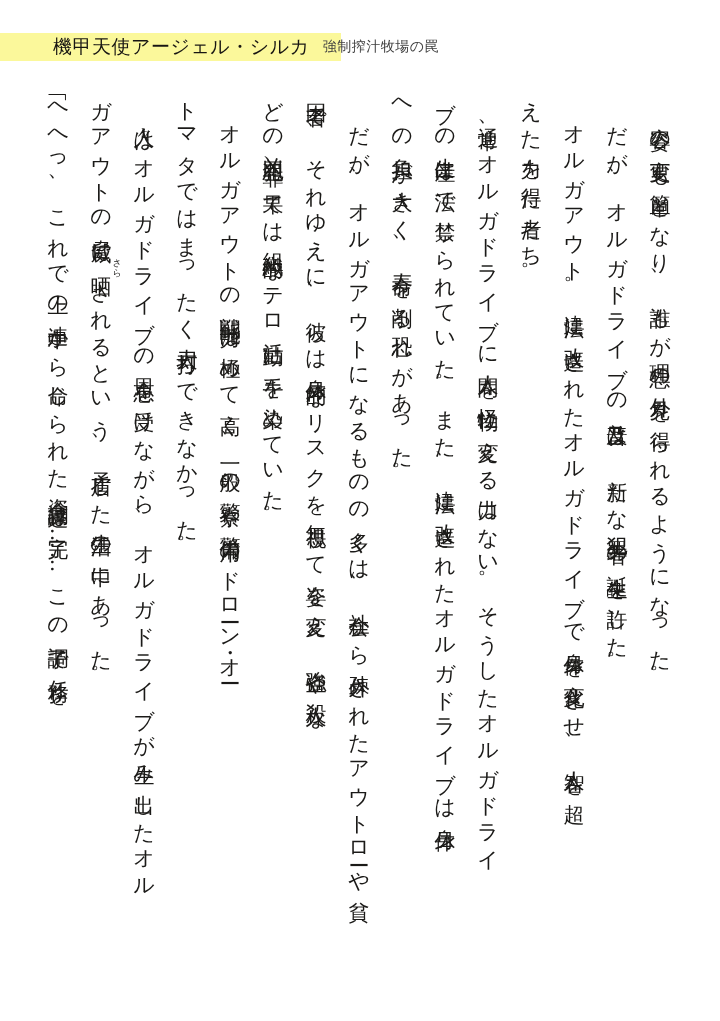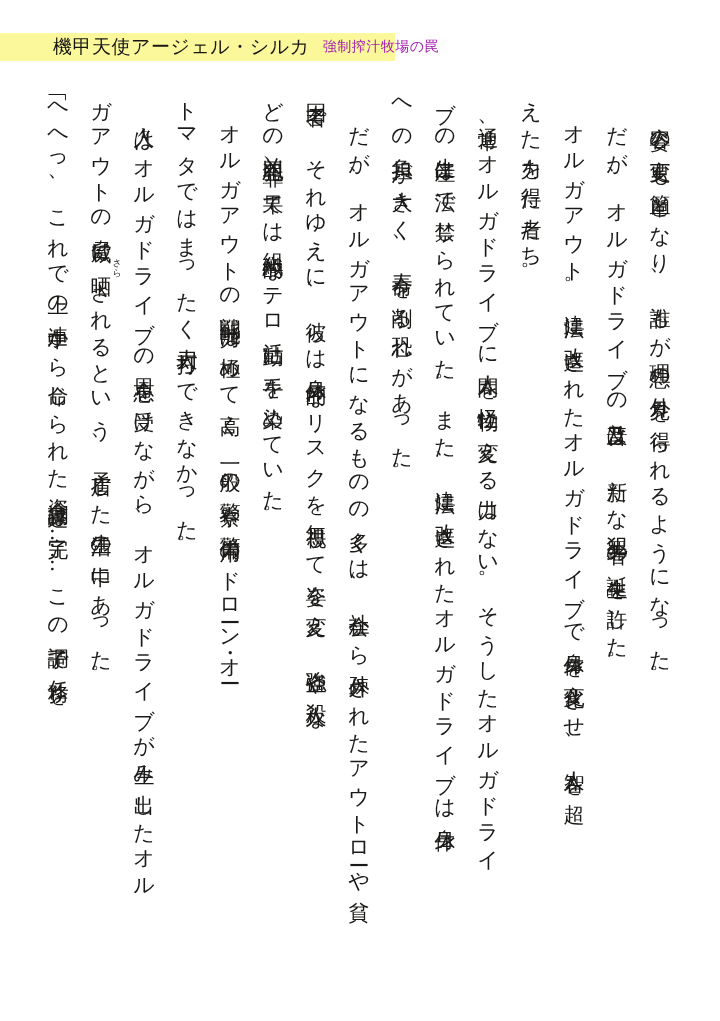--- a/index.html
+++ b/index.html
@@ -12,36 +12,36 @@
     position: relative;
     background: #ffffff;
     overflow: hidden;
     font-family: "DejaVu Serif", "Liberation Serif", serif;
   }
   
   .header-bar {
     position: absolute;
     left: 0;
     top: 33px;
-    width: 395px;
+    width: 341px;
     height: 28px;
     background: #fbf89b;
     display: flex;
     align-items: center;
     white-space: nowrap;
   }
   .header-title {
     font-size: 19px;
     color: #171512;
     margin-left: 53px;
     letter-spacing: 0.5px;
   }
   .header-subtitle {
     font-size: 14px;
-    color: #a21caf;
+    color: #404040;
     margin-left: 13px;
     letter-spacing: 0.5px;
   }
   
   .page-body {
     position: absolute;
     top: 87px;
     right: 39px;
     height: 885px;
     writing-mode: vertical-rl;

